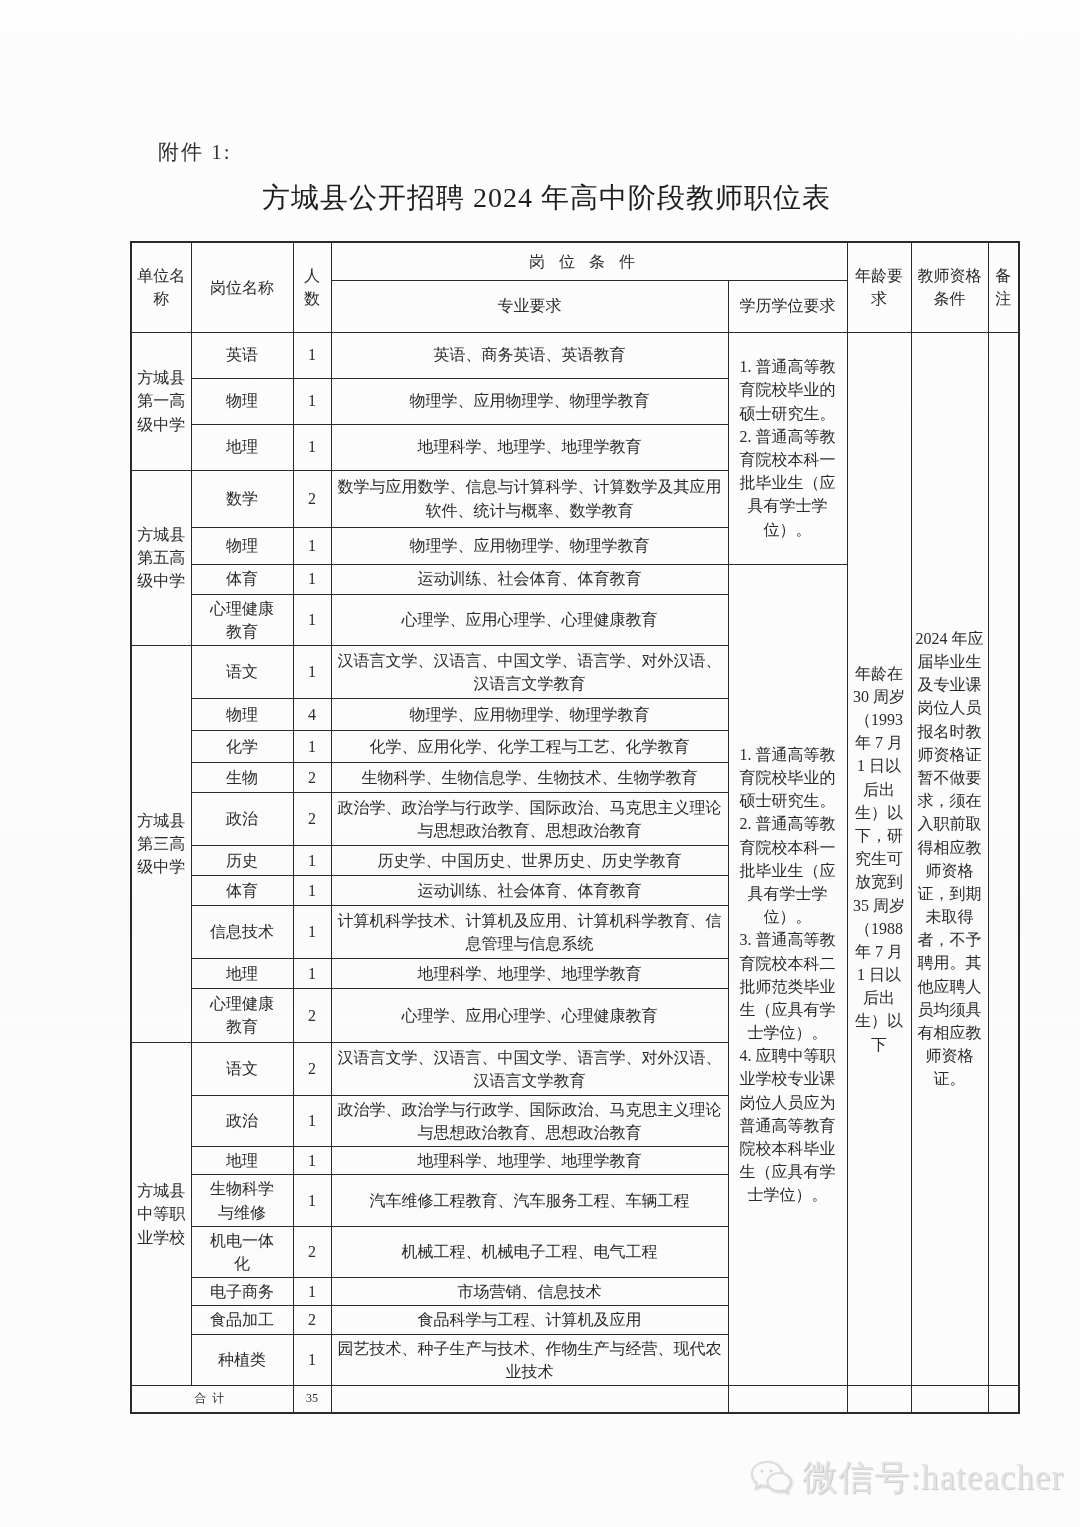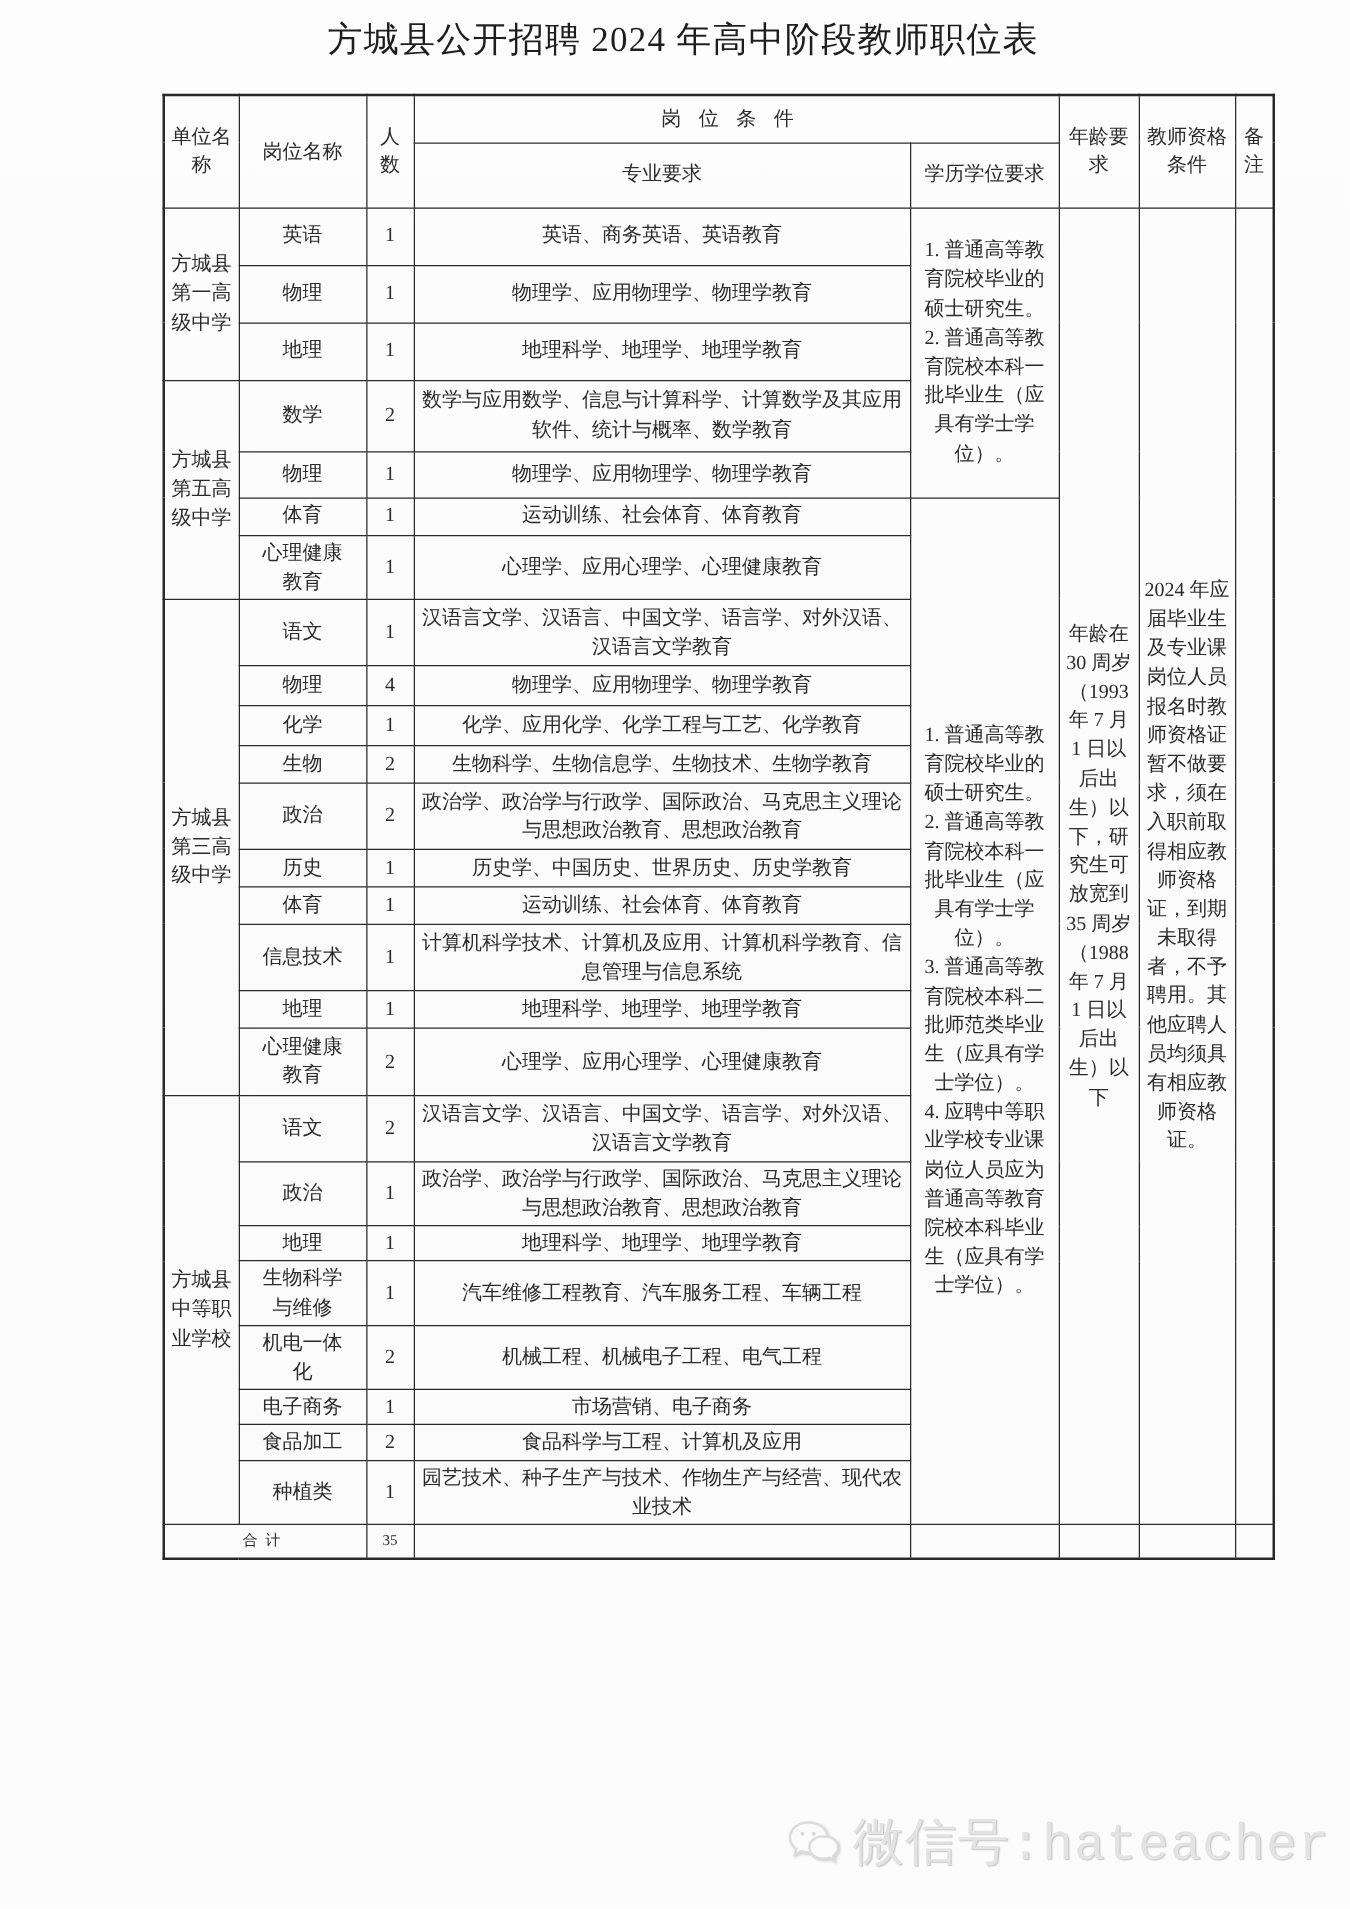--- a/index.html
+++ b/index.html
@@ -76,32 +76,33 @@
   }
   td.remark-cell { }
   tr.total-row td { font-size:12px; }
   td.total-label { letter-spacing:6px; }
   .watermark {
     position:absolute;
     right:16px; bottom:26px;
     display:flex; align-items:center; gap:10px;
     color:#e3e3e3;
     text-shadow:1px 1px 1px #c6c6c6, -1px -1px 1px #ffffff;
-    font-family:Liberation Mono, monospace;
-    font-size:41px;
+    font-family:Liberation Serif, serif;
+    font-size:35px;
     letter-spacing:1px;
     user-select:none;
   }
   .wechat-icon svg { display:block; filter:drop-shadow(1px 1px 1px #cccccc); }
 </style>
 </head>
 <body>
 
 <div class="page">
 
+  <div class="attachment">附件 1:</div>
 
   <div class="doc-title">方城县公开招聘 2024 年高中阶段教师职位表</div>
 
   <table class="jobs">
     <colgroup>
       <col style="width:60px">
         <col style="width:102px">
         <col style="width:38px">
       <col style="width:397px">
         <col style="width:119px">
@@ -251,21 +252,21 @@
     </tr>
     <tr style="height:47px">
       <td class="pos-cell">机电一体
 化</td>
       <td class="num-cell">2</td>
       <td class="major-cell">机械工程、机械电子工程、电气工程</td>
     </tr>
     <tr style="height:28px">
       <td class="pos-cell">电子商务</td>
       <td class="num-cell">1</td>
-      <td class="major-cell">市场营销、电子商务</td>
+      <td class="major-cell">市场营销、信息技术</td>
     </tr>
     <tr style="height:28px">
       <td class="pos-cell">食品加工</td>
       <td class="num-cell">2</td>
       <td class="major-cell">食品科学与工程、计算机及应用</td>
     </tr>
     <tr style="height:47px">
       <td class="pos-cell">种植类</td>
       <td class="num-cell">1</td>
       <td class="major-cell">园艺技术、种子生产与技术、作物生产与经营、现代农业技术</td>

